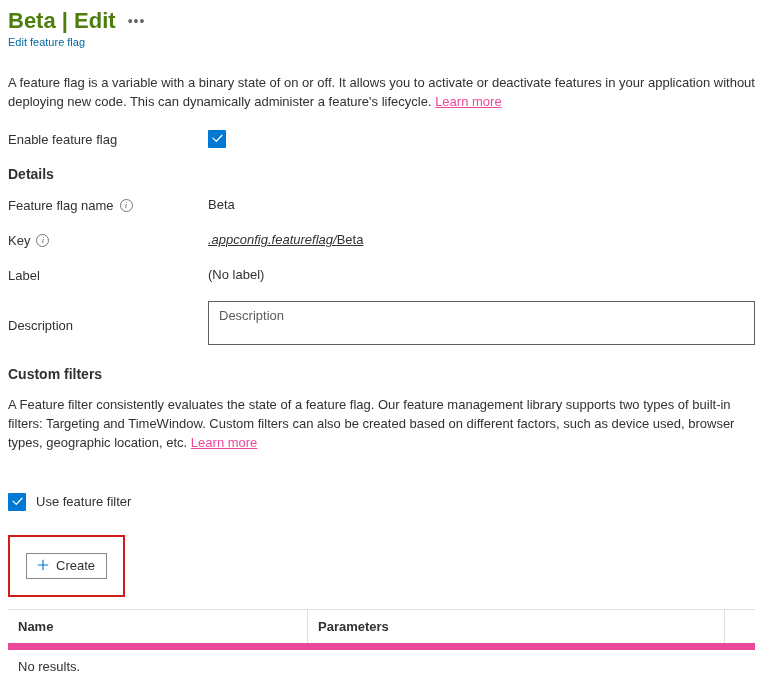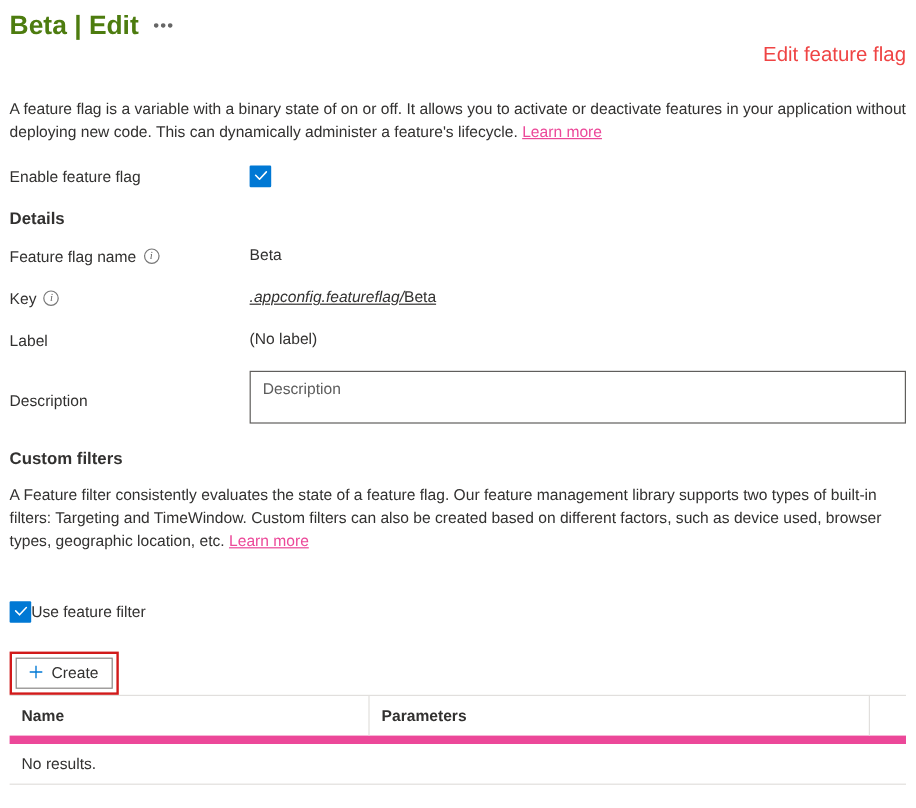--- a/index.html
+++ b/index.html
@@ -6,21 +6,21 @@
     body {
       font-family: "Segoe UI", -apple-system, sans-serif;
       font-size: 13px;
       color: #323130;
       padding: 8px 8px 8px 8px;
       width: 763px;
     }
     .header-row { display: flex; align-items: center; gap: 12px; margin-bottom: 2px; }
     .title { font-size: 22px; font-weight: 600; color: #4d7c0f; }
     .more-icon { color: #666; font-size: 14px; cursor: pointer; letter-spacing: 1px; }
-    .subtitle { font-size: 17px; color: #ef4444; margin-bottom: 26px; text-align: right; }
+    .subtitle { font-size: 11px; color: #0369a1; margin-bottom: 26px; }
     .intro { font-size: 13px; line-height: 1.45; margin-bottom: 18px; }
     .link { color: #ec4899; text-decoration: underline; cursor: pointer; }
     .row { display: flex; align-items: center; margin-bottom: 18px; }
     .row .col-label { width: 200px; flex-shrink: 0; font-size: 13px; color: #323130; display:flex; align-items:center; gap:6px; padding-top:2px; }
     .row .col-value { flex: 1; font-size: 13px; color: #323130; }
     .info-icon {
       display:inline-flex; align-items:center; justify-content:center;
       width:13px; height:13px; border:1px solid #777; border-radius:50%;
       font-size:9px; color:#666; font-style: italic; font-family: Georgia, serif;
       line-height:1;
@@ -34,22 +34,22 @@
     .checkbox svg { width: 13px; height: 13px; }
     .keypath { font-style: italic; text-decoration: underline; }
     .keypath .suffix { font-style: normal; }
     .desc-input {
       width: 100%; height: 44px; border: 1px solid #605e5c;
       padding: 6px 10px; font-family: inherit; font-size: 13px;
       resize: none; color: #323130;
     }
     .desc-input::placeholder { color: #5c5c5c; }
     .filter-desc { font-size: 13px; line-height: 1.45; margin-bottom: 14px; }
-    .ff-checkbox-row { display:flex; align-items:center; margin-bottom: 24px; margin-top: 40px; }
-    .create-wrap { display:inline-block; border: 2.5px solid #d11a1a; padding:3px; }
+    .ff-checkbox-row { display:flex; align-items:center; gap:10px; margin-bottom: 24px; margin-top: 40px; }
+    .create-wrap { display:inline-block; border: 2.5px solid #d11a1a; padding:16px; margin-bottom: 12px; }
     .create-btn {
       display: inline-flex; align-items: center; gap: 6px;
       border: 1px solid #8a8886; background: #fff; padding: 4px 11px 5px 9px;
       font-size: 13px; color: #323130; cursor: pointer;
     }
     .plus-icon svg { width:14px; height:14px; display:block; }
     .table { width: 100%; border-top:1px solid #e1dfdd; }
     .thead { display:flex; }
     .th, .td { padding: 9px 10px; font-size: 13px; }
     .th { font-weight:600; border-right:1px solid #e1dfdd; }

